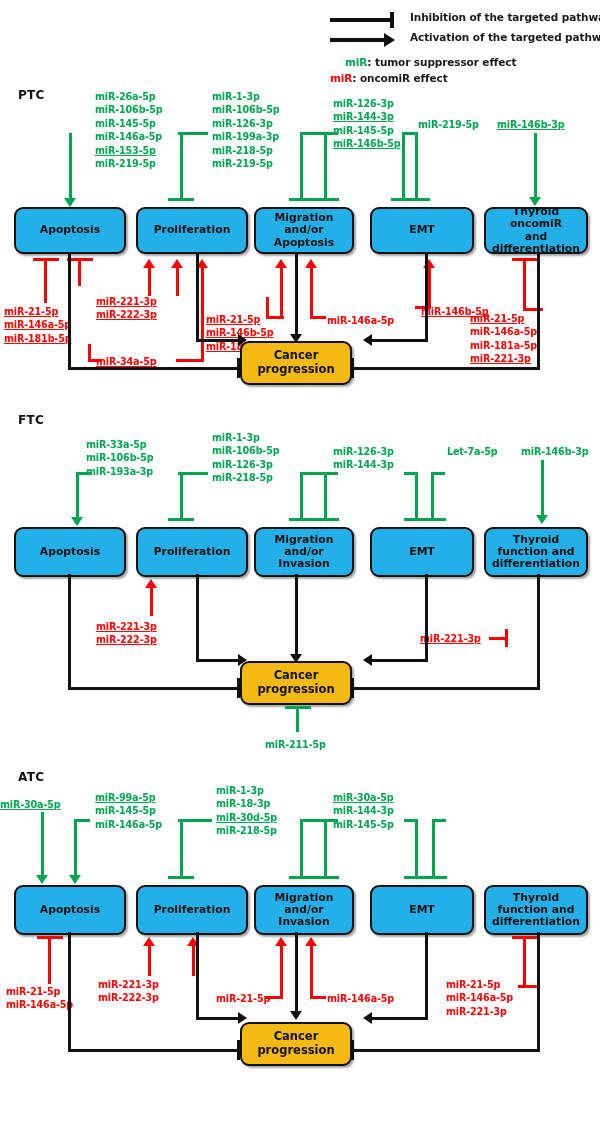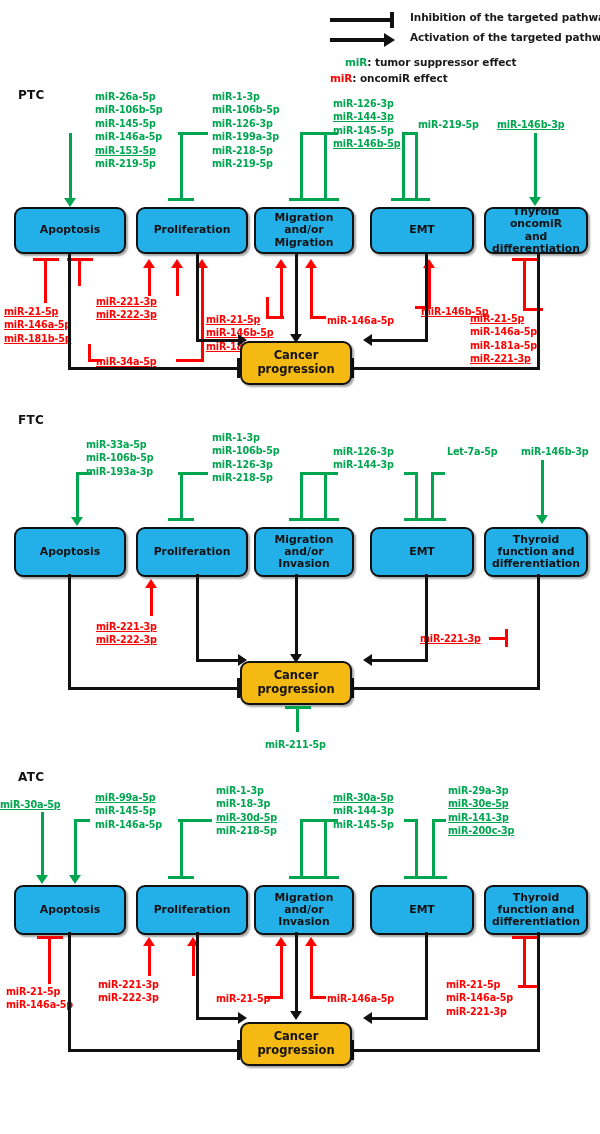--- a/index.html
+++ b/index.html
@@ -158,21 +158,21 @@
   </div>
 
   <div class="node" style="left:14px;top:207px;width:112px;height:47px;">
       <span>Apoptosis</span>
     </div>
   <div class="node" style="left:136px;top:207px;width:112px;height:47px;">
       <span>Proliferation</span>
     </div>
   <div class="node" style="left:254px;top:207px;width:100px;height:47px;flex-direction:column;">
       <span>Migration</span>
-      <span>and/or Migration</span>
+      <span>and/or Apoptosis</span>
     </div>
   <div class="node" style="left:370px;top:207px;width:104px;height:47px;">
       <span>EMT</span>
     </div>
   <div class="node" style="left:484px;top:207px;width:104px;height:47px;flex-direction:column;">
       <span>Thyroid oncomiR</span>
       <span>and</span>
       <span>differentiation</span>
     </div>
 
@@ -411,26 +411,20 @@
       <div>miR-1-3p</div>
       <div>miR-18-3p</div>
       <div><span class="u">miR-30d-5p</span></div>
       <div>miR-218-5p</div>
     </div>
   <div class="mir green" id="atc-g-migr" style="left:333px;top:791px;">
       <div><span class="u">miR-30a-5p</span></div>
       <div>miR-144-3p</div>
       <div>miR-145-5p</div>
     </div>
-  <div class="mir green" id="atc-g-emt" style="left:448px;top:784px;">
-      <div>miR-29a-3p</div>
-      <div><span class="u">miR-30e-5p</span></div>
-      <div><span class="u">miR-141-3p</span></div>
-      <div><span class="u">miR-200c-3p</span></div>
-    </div>
 
   <div class="abs">
     <div class="ln g v" style="left:41px;top:812px;height:66px;"></div>
     <div class="arw-d g" style="left:36px;top:875px;"></div>
   </div>
   <div class="abs">
     <div class="ln g h" style="left:74px;top:819px;width:16px;"></div>
     <div class="ln g v" style="left:74px;top:819px;height:59px;"></div>
     <div class="arw-d g" style="left:69px;top:875px;"></div>
   </div>

